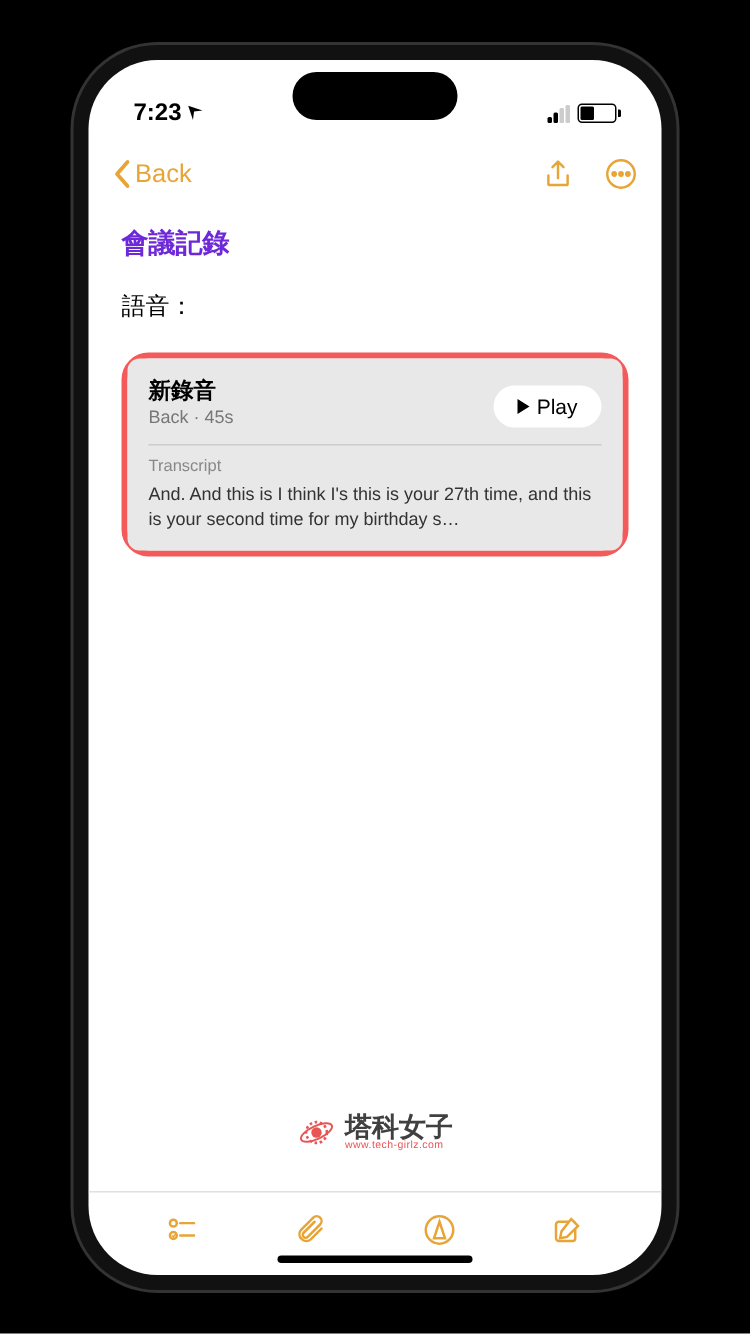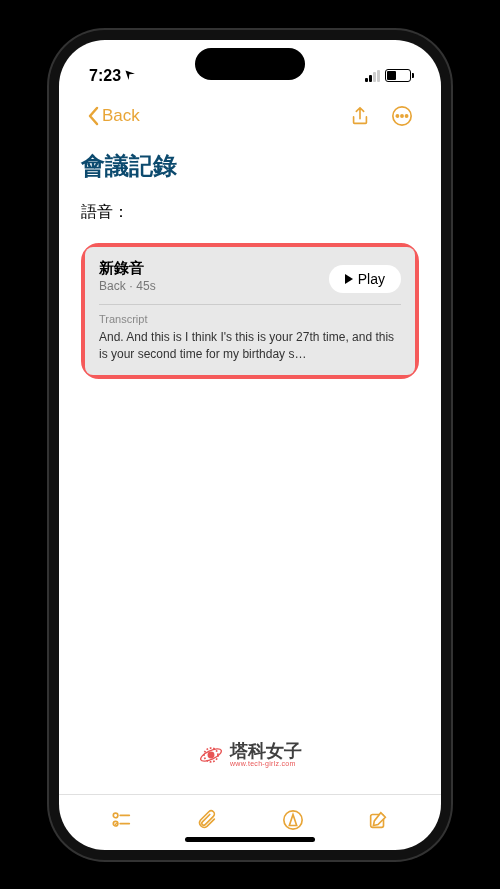--- a/index.html
+++ b/index.html
@@ -115,21 +115,21 @@
       width: 40%;
       height: 100%;
       background: #000;
       border-radius: 1px;
     }
     
     .nav-bar {
       display: flex;
       justify-content: space-between;
       align-items: center;
-      padding: 8px 28px;
+      padding: 8px 16px;
       height: 44px;
     }
     
     .back-button {
       display: flex;
       align-items: center;
       color: #e8a537;
       font-size: 17px;
       gap: 3px;
     }
@@ -145,23 +145,23 @@
       height: 22px;
     }
     
     .content {
       flex: 1;
       padding: 12px 22px;
       overflow-y: auto;
     }
     
     .note-title {
-      font-size: 24px;
+      font-size: 18px;
       font-weight: 700;
-      color: #0c4a6e;
+      color: #6d28d9;
       margin-bottom: 20px;
     }
     
     .note-body {
       font-size: 16px;
       color: #000;
       margin-bottom: 20px;
     }
     
     .audio-card-wrapper {

